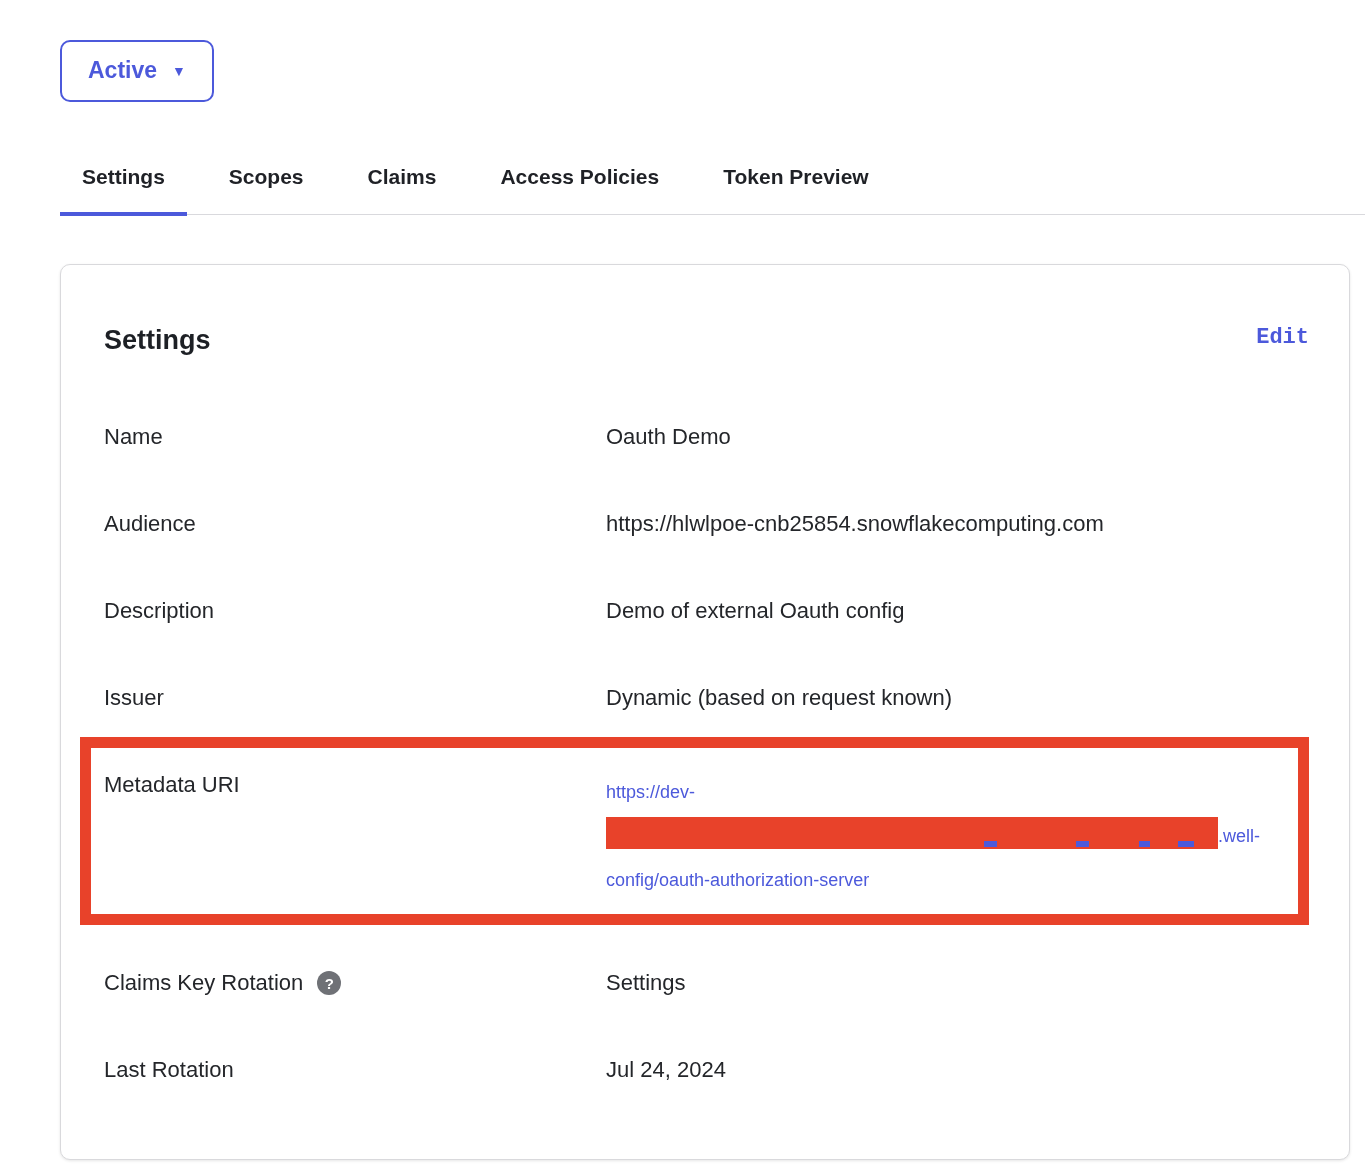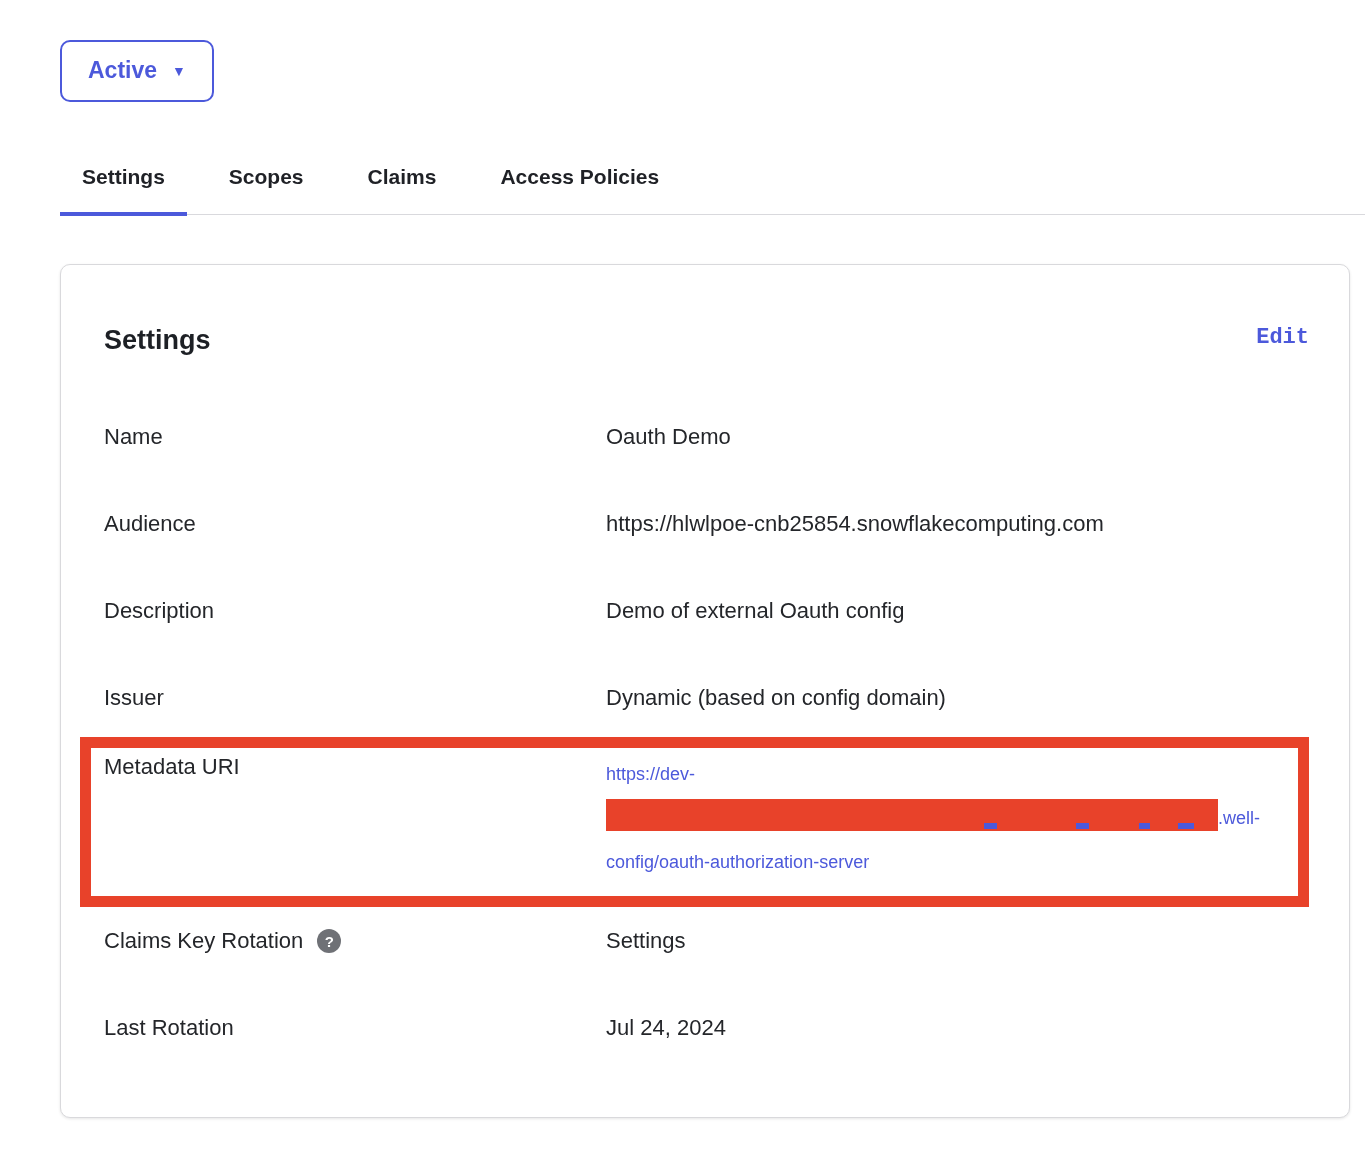--- a/index.html
+++ b/index.html
@@ -76,22 +76,22 @@
   
   .row { display: flex; align-items: flex-start; margin-bottom: 57px; font-size: 22px; line-height: 30px; }
   .row-label { width: 502px; flex-shrink: 0; color: #24262a; display: flex; align-items: center; gap: 14px; }
   .row-value { flex: 1; color: #24262a; }
   .row-issuer { margin-bottom: 24px; }
   .row-last { margin-bottom: 0; }
 
   
   .annotation {
     border: 11px solid var(--annotation-red, #e8422a);
-    margin: 0 0 19px -24px;
-    padding: 4px 12px 12px 13px;
+    margin: 0 0 43px -24px;
+    padding: 22px 12px 12px 13px;
   }
   .annotation .row { margin-bottom: 0; }
 
   .metadata-link {
     color: var(--accent, #4c59db);
     line-height: 44px;
     font-size: 18px;
     text-decoration: none;
     display: block;
     cursor: pointer;
@@ -132,20 +132,21 @@
   <button class="status-btn">
     <span>Active</span>
     <span class="caret">▼</span>
   </button>
 
   <nav class="tabs">
     <div class="tab active">Settings</div>
     <div class="tab">Scopes</div>
     <div class="tab">Claims</div>
     <div class="tab">Access Policies</div>
+    <div class="tab">Token Preview</div>
   </nav>
 
   <section class="card">
 
     <div class="card-header">
       <h2 class="card-title">Settings</h2>
       <a class="edit-link">Edit</a>
     </div>
 
     <div class="row">
@@ -158,21 +159,21 @@
       <div class="row-value">https://hlwlpoe-cnb25854.snowflakecomputing.com</div>
     </div>
 
     <div class="row">
       <div class="row-label">Description</div>
       <div class="row-value">Demo of external Oauth config</div>
     </div>
 
     <div class="row row-issuer">
       <div class="row-label">Issuer</div>
-      <div class="row-value">Dynamic (based on config domain)</div>
+      <div class="row-value">Dynamic (based on request known)</div>
     </div>
 
     <div class="annotation">
       <div class="row">
         <div class="row-label">Metadata URI</div>
         <div class="row-value">
           <a class="metadata-link">
             <span>https://dev-</span><br>
             <span class="redaction-wrap"><span class="redaction-bar"></span><i class="tick tick-1"></i><i class="tick tick-2"></i><i class="tick tick-3"></i><i class="tick tick-4"></i></span><span>.well-</span><br>
             <span>config/oauth-authorization-server</span>

